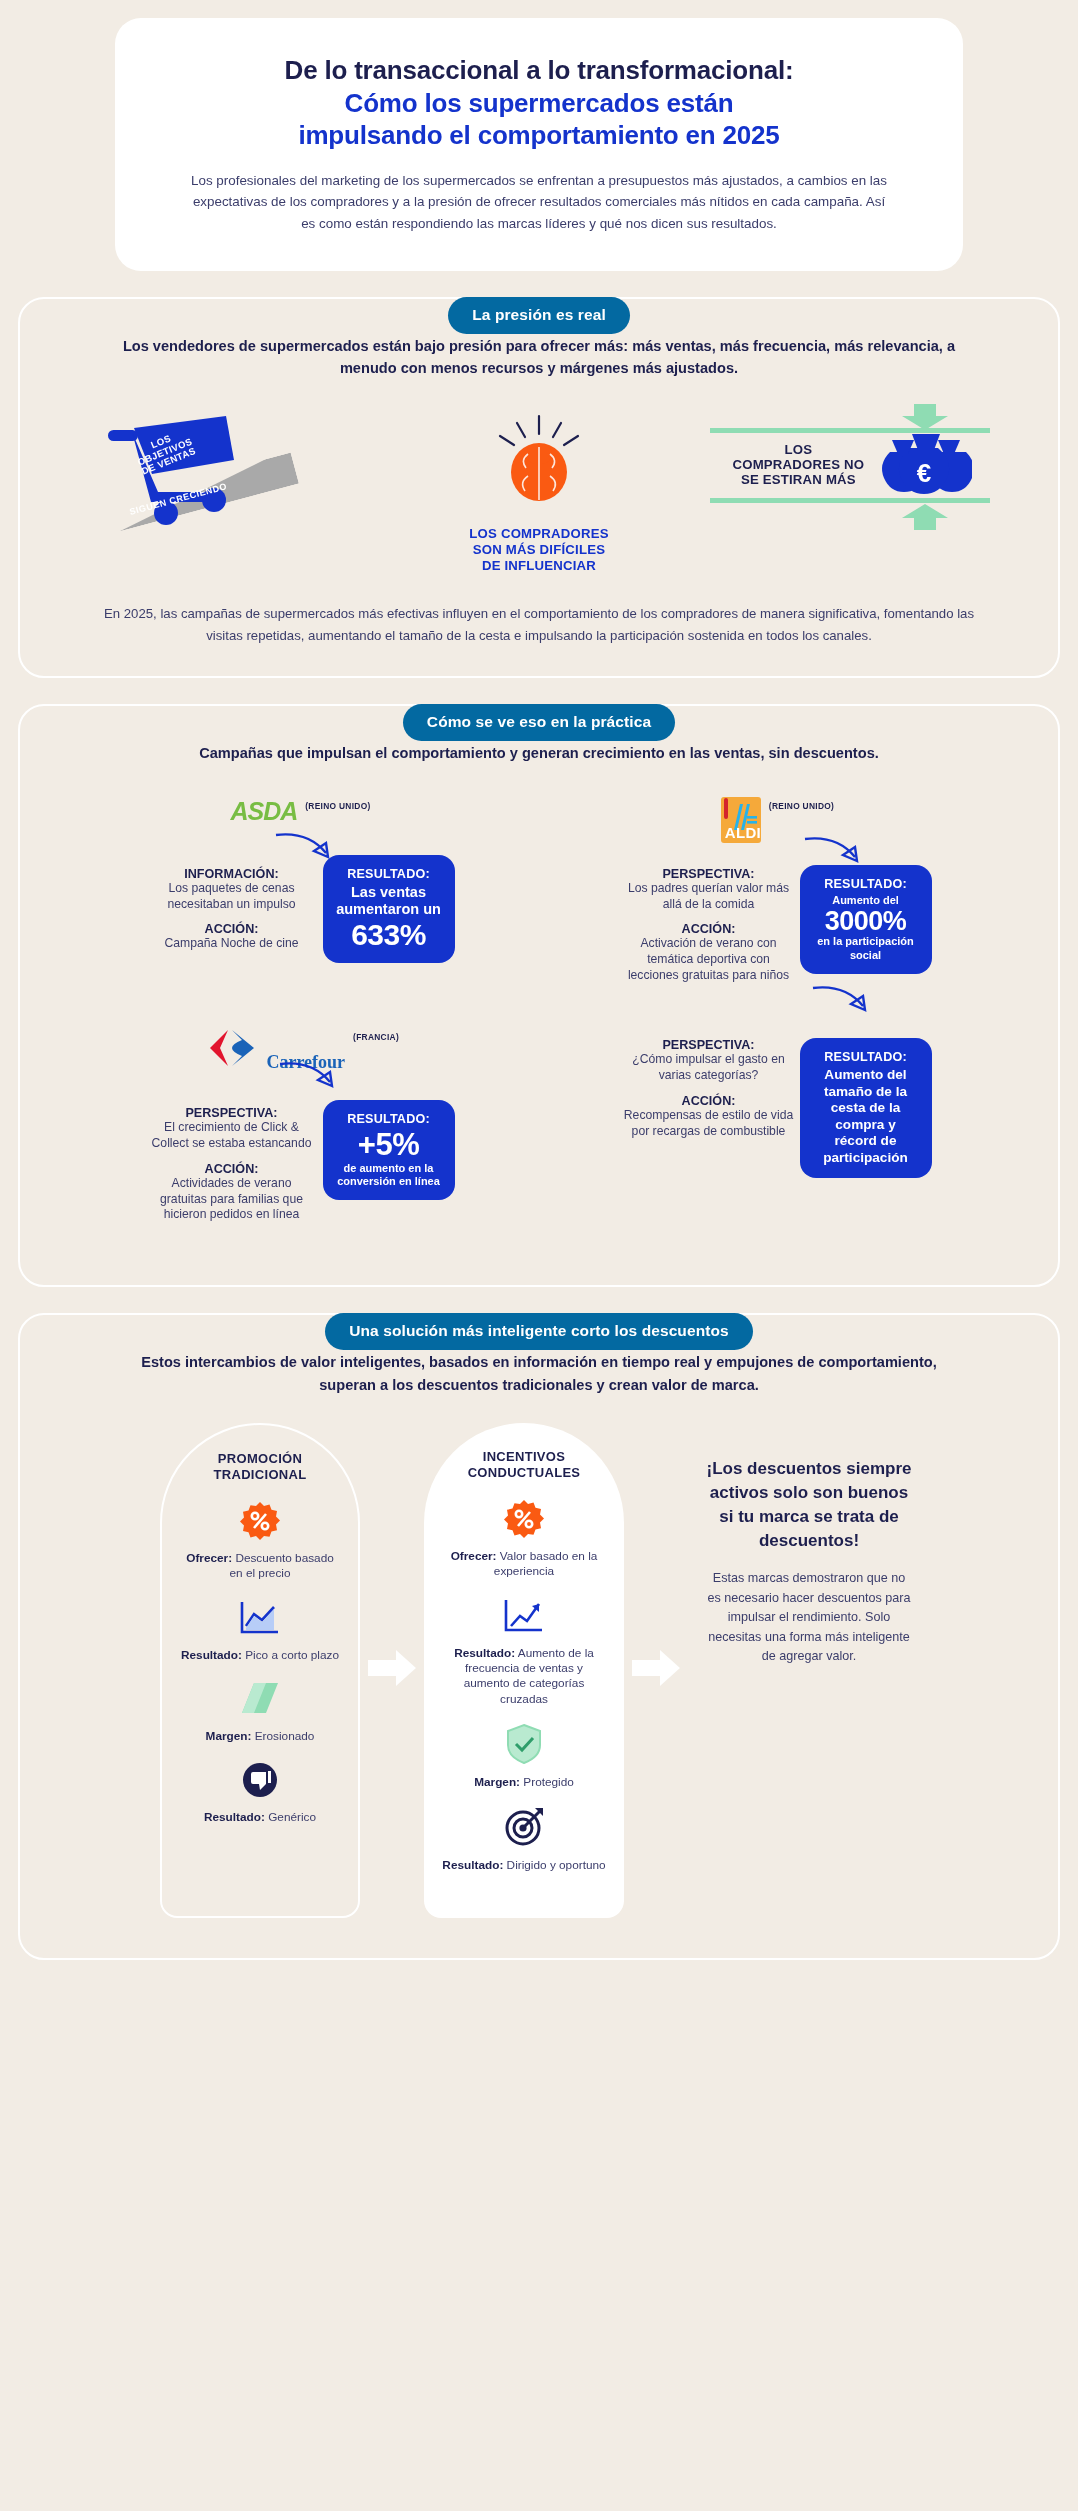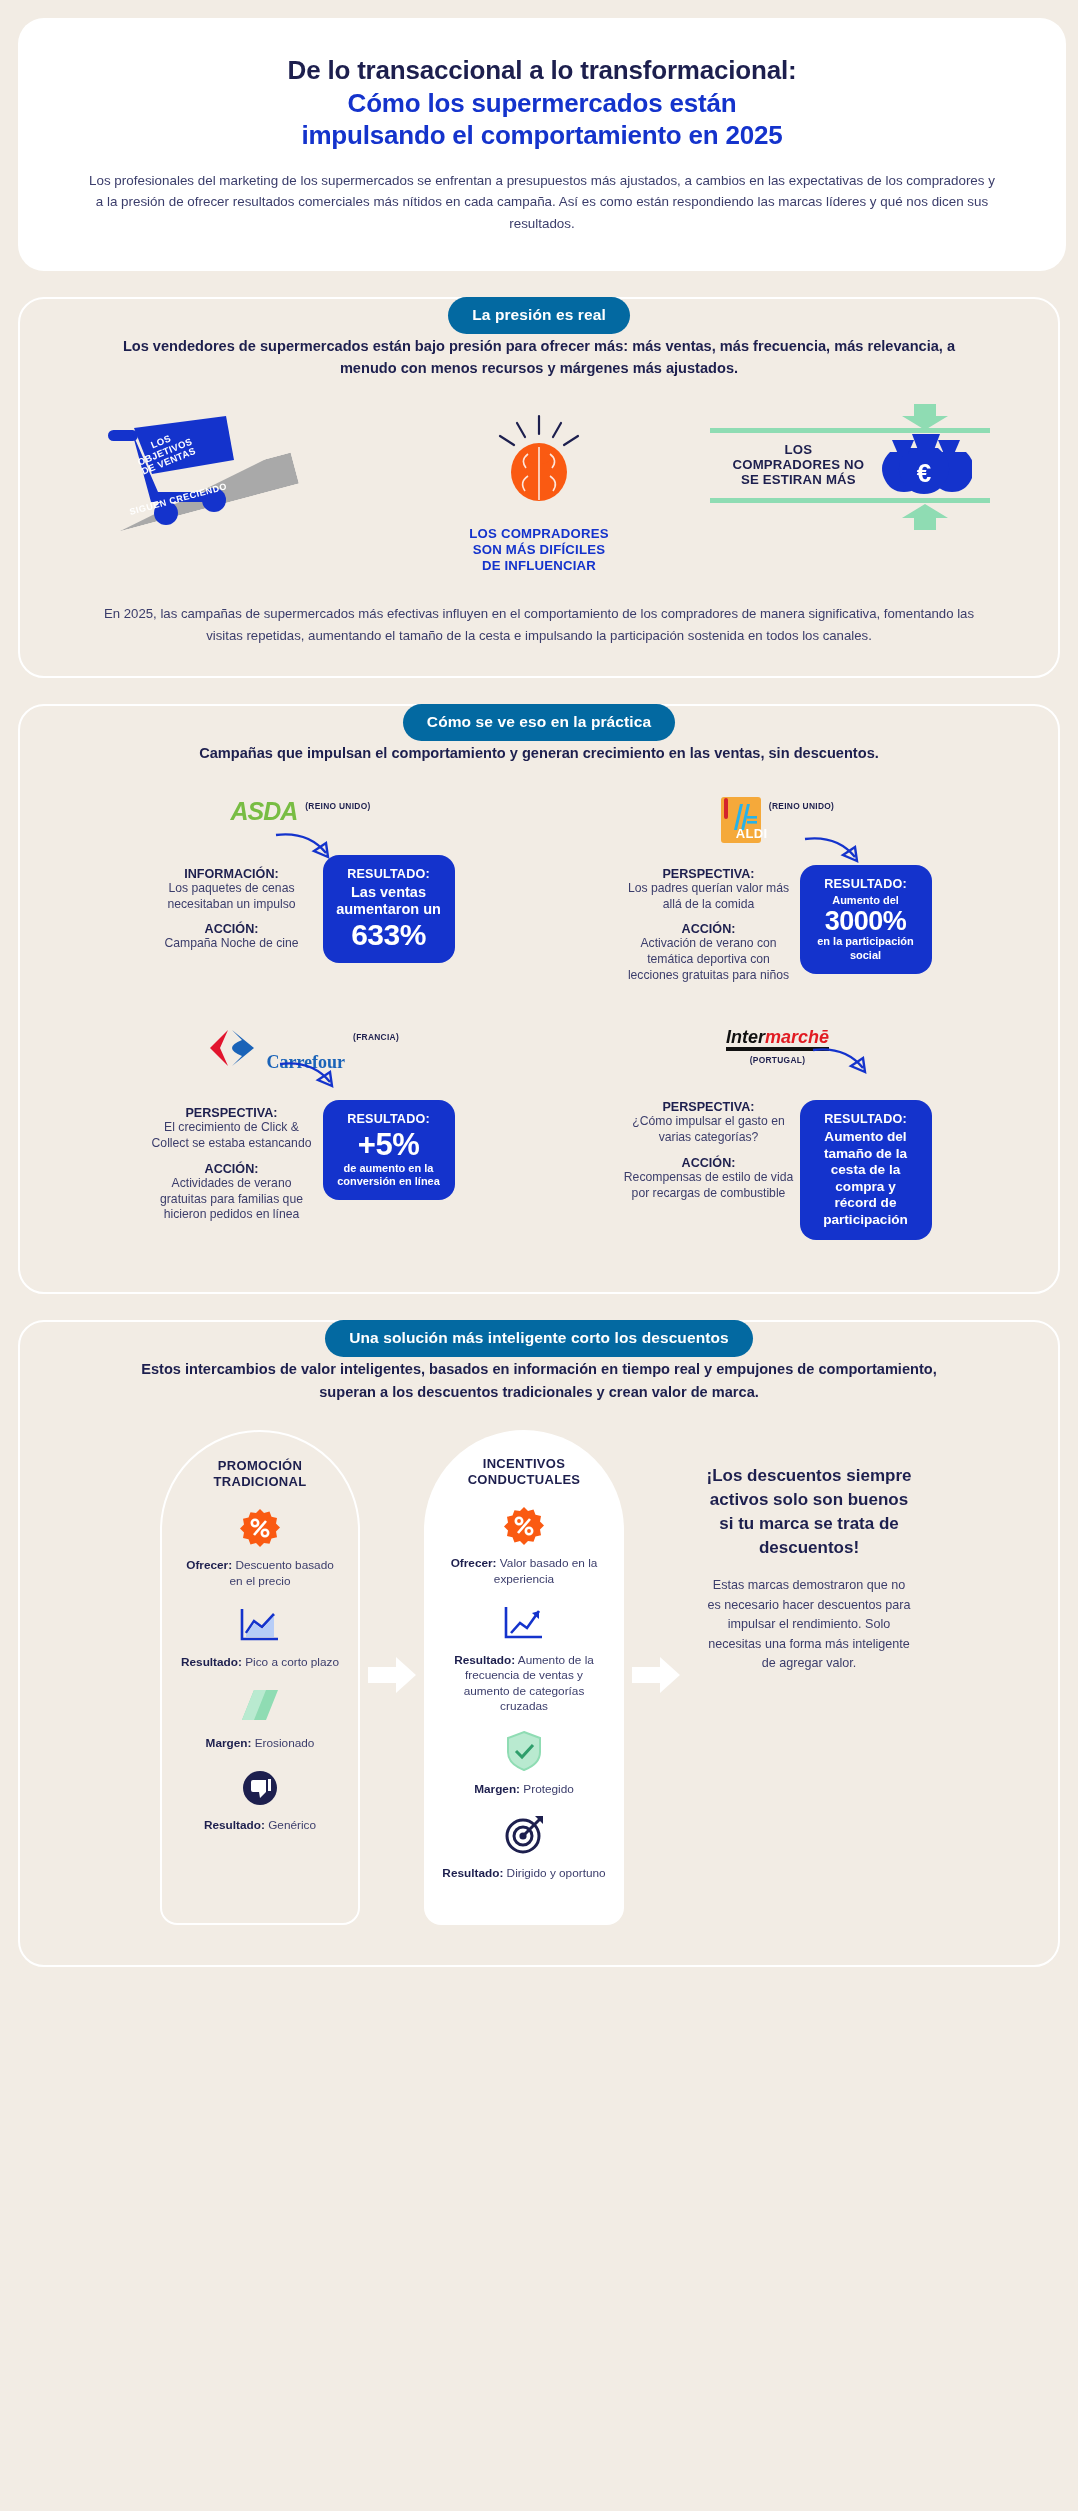--- a/index.html
+++ b/index.html
@@ -10,21 +10,21 @@
     font-family: "Liberation Sans", sans-serif;
   }
   body { position: relative; overflow: hidden; }
 
   .page { width: 1078px; padding: 18px 18px 24px 18px; }
 
   
   .card {
     background: #ffffff;
     border-radius: 26px;
-    width: 1048px;
+    width: 848px;
     margin: 0 auto;
   }
   .section {
     background: transparent;
     border: 2px solid #ffffff;
     border-radius: 26px;
     width: 1042px;
     margin: 0 auto;
     position: relative;
   }
@@ -168,22 +168,22 @@
   
   .logo-asda { font-size: 25px; font-weight: bold; color: #78bd43; letter-spacing: -1px; font-style: italic; }
   .logo-aldi {
     width: 40px; height: 46px; background: #f5a93a;
     border-radius: 3px; padding: 3px; position: relative;
   }
   .logo-aldi .inner { background: #d4242c; width: 100%; height: 100%; padding: 2px; border-radius: 2px; }
   .logo-aldi .inner2 { background: #0a2d8f; width: 100%; height: 100%; position: relative; }
   .logo-aldi .bars { position:absolute; left:6px; top:4px; }
   .logo-aldi .txt {
-    position: absolute; bottom: 2px; left: 15px; right: 0;
-    color: #fff; font-weight: bold; font-size: 13px; text-align: center; letter-spacing: .3px;
+    position: absolute; bottom: 2px; left: 4px; right: 0;
+    color: #fff; font-weight: bold; font-size: 15px; text-align: center; letter-spacing: .3px;
   }
   .logo-carrefour { text-align: center; }
   .logo-carrefour .name {
     font-family: "Liberation Serif", serif;
     color: #1a63b8; font-weight: bold; font-size: 18px; margin-top: 2px;
   }
   .logo-inter { text-align: center; line-height: 1; }
   .logo-inter .i1 { font-style: italic; font-weight: bold; font-size: 18px; color: #111; }
   .logo-inter .i2 { font-style: italic; font-weight: bold; font-size: 18px; color: #e11b22; }
   .logo-inter .bar { height: 4px; background: #111; margin-top: 1px; }
@@ -436,27 +436,20 @@
           </div>
           <div class="resbox" style="margin-top:0;">
             <div class="rlab">RESULTADO:</div>
             <div class="rbig" style="font-size:31px;">+5%</div>
             <div class="rsml">de aumento en la conversión en línea</div>
           </div>
         </div>
       </div>
 
       <div class="brandcell" style="padding-top:16px;">
-        <div class="brandhead" style="height:62px;display:block;text-align:center;">
-          <span class="logo-inter" style="display:inline-block;">
-            <span><span class="i1">Inter</span><span class="i2">marchē</span></span>
-            <span class="bar" style="display:block;"></span>
-          </span>
-          <div class="country" style="padding-top:4px;">(PORTUGAL)</div>
-        </div>
         <div style="position:relative;height:4px;">
           <svg width="70" height="34" viewBox="0 0 70 34" style="position:absolute;left:258px;top:-46px;">
             <path d="M2 6 Q34 2 52 24" stroke="#1433cc" stroke-width="2.4" fill="none"></path>
             <polygon points="54,28 40,22 52,14" fill="none" stroke="#1433cc" stroke-width="2.4"></polygon>
           </svg>
         </div>
         <div class="brandbody">
           <div class="btext">
             <div class="blk">
               <div class="lbl">PERSPECTIVA:</div>

